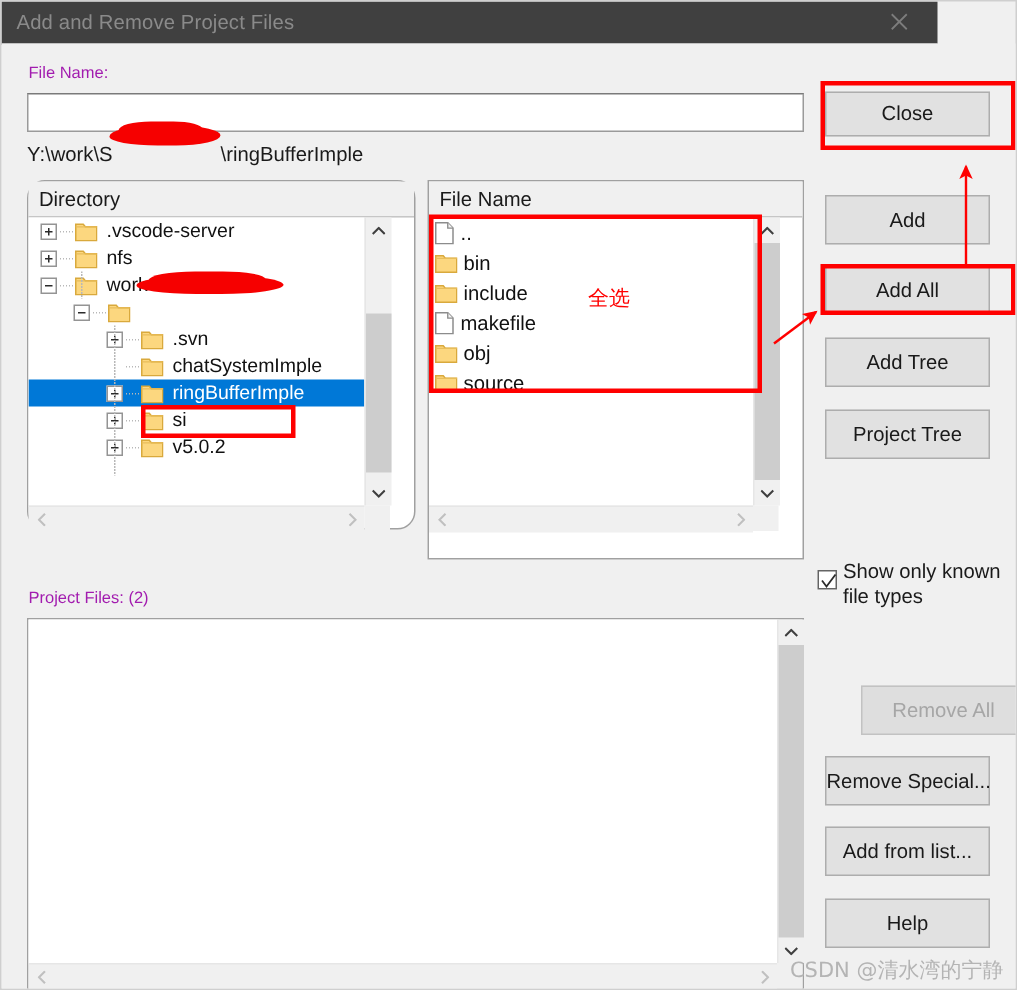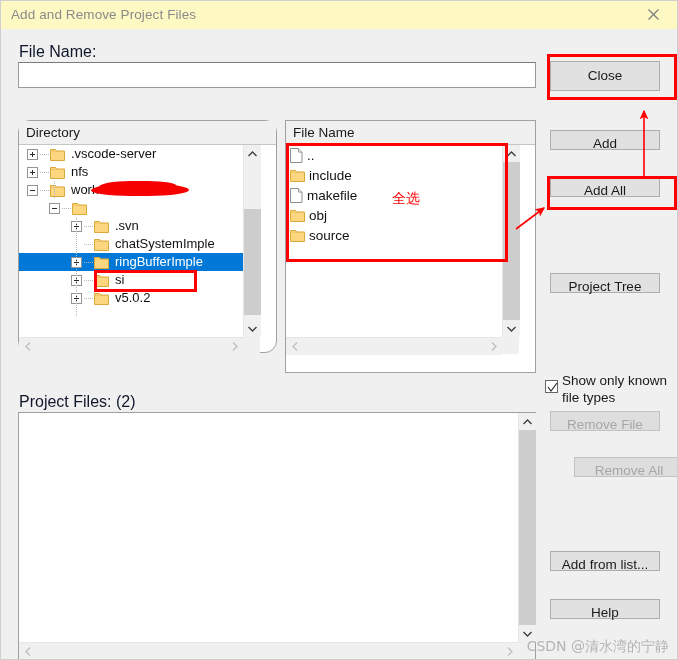--- a/index.html
+++ b/index.html
@@ -24,23 +24,23 @@
     box-sizing: border-box;
     border: 1px solid #cfcfcf;
     background: #f0f0f0;
     overflow: hidden;
   }
 
   
   #titlebar {
     position: absolute;
     left: 0; top: 0;
-    width: 678px;
+    width: 624px;
     height: 28px;
-    background: #fef9c3;
+    background: #404040;
     border-bottom: 1px solid #e8e8e8;
   }
   #title-text {
     position: absolute;
     left: 10px; top: 6px;
     font-size: 13.5px;
     color: #8a8a8a;
     letter-spacing: .1px;
     white-space: nowrap;
   }
@@ -59,22 +59,22 @@
   #content {
     position: absolute;
     left: 0; top: 28px;
     width: 678px;
     height: 631px;
     background: #f0f0f0;
   }
 
   .lbl {
     position: absolute;
-    font-size: 16px;
-    color: #0f172a;
+    font-size: 11px;
+    color: #a21caf;
     white-space: nowrap;
   }
 
   
   #filename-label { left: 18px; top: 14px; }
   #filename-input {
     position: absolute;
     left: 17px; top: 33px;
     width: 518px; height: 26px;
     box-sizing: border-box;
@@ -267,21 +267,21 @@
     position: absolute;
     left: 0; top: 0;
     width: 499px; height: 229px;
     background: #ffffff;
   }
 
   
   .btn {
     position: absolute;
     left: 549px;
-    width: 110px; height: 20px;
+    width: 110px; height: 33px;
     box-sizing: border-box;
     background: #e1e1e1;
     border: 1px solid #adadad;
     font-family: "Liberation Sans", sans-serif;
     font-size: 13.5px;
     color: #1a1a1a;
     text-align: center;
     line-height: 26px;
     padding: 0;
     white-space: nowrap;
@@ -372,20 +372,23 @@
         <line x1="11.5" y1="1.5" x2="1.5" y2="11.5" stroke="#7d7d7d" stroke-width="1.2"></line>
       </svg>
     </div>
   </div>
 
   <div id="content">
 
     <div class="lbl" id="filename-label">File Name:</div>
     <input id="filename-input" type="text" value="" style="">
 
+    <div id="path-line">
+      <span>Y:\work\S</span><span class="redact"><span class="blob"></span><span class="spacer">XXXXXXXX</span></span><span>\ringBufferImple</span>
+    </div>
 
     <div class="panel" id="dir-panel">
       <div class="panel-header" style="width:257px">Directory</div>
 
       <div class="list-area" id="dir-list">
 
       <div class="tree-row">
             <span style="display:inline-block;width:8px;flex:0 0 auto;"></span>
             <span class="twisty plus"></span>
             <span class="dots"></span>
@@ -521,20 +524,27 @@
               <path d="M0.5 0.5 h8 l3.5 3.5 v10.5 h-11.5 z" fill="#ffffff" stroke="#8c8c8c" stroke-width="1"></path>
               <path d="M8.5 0.5 v3.6 h3.5" fill="#f2f2f2" stroke="#8c8c8c" stroke-width="0.9"></path>
             </svg>
             <span>..</span>
           </div>
           <div class="file-row">
             <svg class="ic" width="15" height="13" viewBox="0 0 15 13">
               <path d="M0.5 1.5 h5 l1.4 1.6 h7.6 v9.4 h-14 z" fill="#fcd77f" stroke="#d9a93c" stroke-width="1"></path>
               <path d="M0.5 3.2 h14" stroke="#e8bd5a" stroke-width="0.8" fill="none"></path>
             </svg>
+            <span>bin</span>
+          </div>
+          <div class="file-row">
+            <svg class="ic" width="15" height="13" viewBox="0 0 15 13">
+              <path d="M0.5 1.5 h5 l1.4 1.6 h7.6 v9.4 h-14 z" fill="#fcd77f" stroke="#d9a93c" stroke-width="1"></path>
+              <path d="M0.5 3.2 h14" stroke="#e8bd5a" stroke-width="0.8" fill="none"></path>
+            </svg>
             <span>include</span>
           </div>
           <div class="file-row">
             <svg class="ic" width="13" height="15" viewBox="0 0 13 15">
               <path d="M0.5 0.5 h8 l3.5 3.5 v10.5 h-11.5 z" fill="#ffffff" stroke="#8c8c8c" stroke-width="1"></path>
               <path d="M8.5 0.5 v3.6 h3.5" fill="#f2f2f2" stroke="#8c8c8c" stroke-width="0.9"></path>
             </svg>
             <span>makefile</span>
           </div>
           <div class="file-row">
@@ -612,23 +622,24 @@
               <path d="M1 0.5 L5 4.5 L1 8.5" fill="none" stroke="#c0c0c0" stroke-width="1.4"></path>
             </svg>
         </div>
       </div>
       <div class="sb-corner" style="left:499px; top:229px;"></div>
     </div>
 
     <button class="btn" id="btn-close">Close</button>
     <button class="btn" id="btn-add">Add</button>
     <button class="btn" id="btn-add-all">Add All</button>
+    <button class="btn" id="btn-add-tree">Add Tree</button>
     <button class="btn" id="btn-remove-tree">Project Tree</button>
-    <button class="btn disabled" id="btn-remove-file" disabled="">Remove File</button>
     <button class="btn disabled" id="btn-remove-all" disabled="">Remove All</button>
+    <button class="btn" id="btn-remove-spec">Remove Special...</button>
     <button class="btn" id="btn-add-list">Add from list...</button>
     <button class="btn" id="btn-help">Help</button>
 
     <div id="chk-wrap">
       <div id="chk-box">
         <svg width="11" height="11" viewBox="0 0 11 11">
           <path d="M1 5 L4 9 L10 1" fill="none" stroke="#2b2b2b" stroke-width="1.2"></path>
         </svg>
       </div>
       <div id="chk-label">Show only known file types</div>

